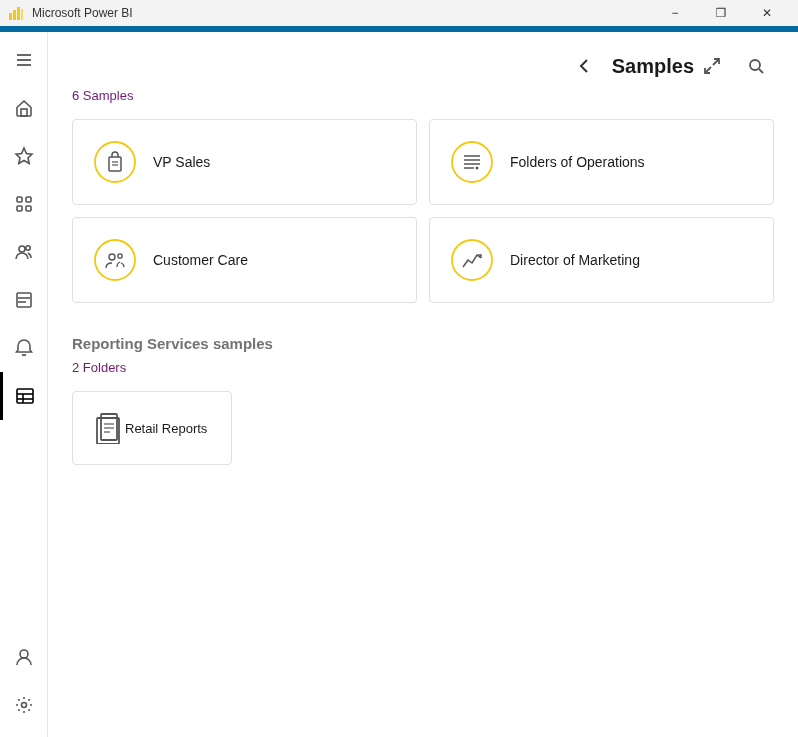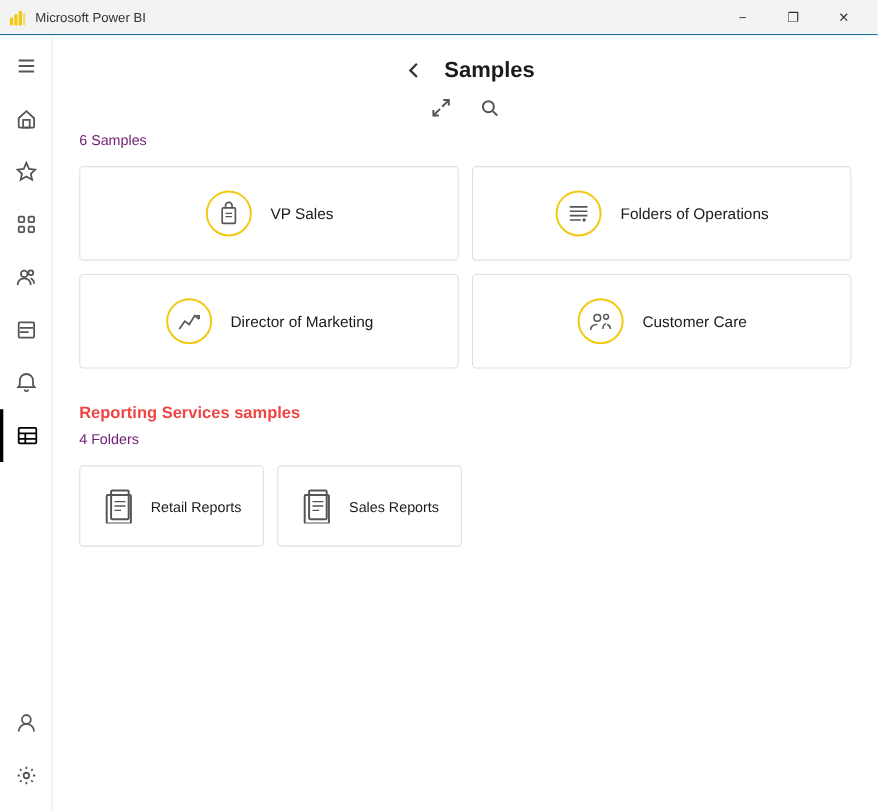--- a/index.html
+++ b/index.html
@@ -14,21 +14,21 @@
     }
 
     
     .title-bar {
       height: 32px;
       background: #f3f3f3;
       display: flex;
       align-items: center;
       justify-content: space-between;
       padding: 0 8px;
-      border-bottom: 1px solid #0369a1;
+      border-bottom: 6px solid #0369a1;
       flex-shrink: 0;
     }
     .title-bar-left {
       display: flex;
       align-items: center;
       gap: 8px;
       font-size: 12px;
       color: #333;
     }
     .title-bar-icon {
@@ -101,21 +101,20 @@
       padding: 16px 24px;
       background: #fff;
     }
 
     
     .page-header {
       display: flex;
       align-items: center;
       justify-content: flex-end;
       margin-bottom: 4px;
-      flex-direction: column;
     }
     .page-header-left {
       display: flex;
       align-items: center;
       gap: 12px;
     }
     .back-btn {
       width: 32px;
       height: 32px;
       border: none;
@@ -165,21 +164,20 @@
     .sample-card {
       border: 1px solid #e0e0e0;
       border-radius: 4px;
       padding: 20px 20px;
       display: flex;
       align-items: center;
       gap: 16px;
       cursor: pointer;
       background: #fff;
       min-height: 80px;
-      justify-content: center;
     }
     .sample-icon {
       width: 44px;
       height: 44px;
       flex-shrink: 0;
       display: flex;
       align-items: center;
       justify-content: center;
     }
     .sample-icon svg {
@@ -189,35 +187,34 @@
     .sample-name {
       font-size: 14px;
       font-weight: 500;
       color: #1a1a1a;
     }
 
     
     .section-title {
       font-size: 15px;
       font-weight: 600;
-      color: #ef4444;
+      color: #737373;
       margin-bottom: 8px;
     }
     .folders-grid {
       display: flex;
       gap: 12px;
       flex-wrap: wrap;
     }
     .folder-card {
       border: 1px solid #e0e0e0;
       border-radius: 4px;
       padding: 20px 20px;
       display: flex;
       align-items: center;
-      gap: 12px;
       cursor: pointer;
       background: #fff;
       min-width: 160px;
       min-height: 70px;
     }
     .folder-icon {
       width: 32px;
       height: 32px;
       display: flex;
       align-items: center;
@@ -395,74 +392,62 @@
             <circle cx="27" cy="28" r="1.5" fill="#555"></circle>
           </svg>
         </div>
         <span class="sample-name">Folders of Operations</span>
       </div>
 
       <div class="sample-card">
         <div class="sample-icon">
           <svg viewBox="0 0 44 44" fill="none">
             <circle cx="22" cy="22" r="20" stroke="#F2C811" stroke-width="1.8"></circle>
-            <polyline points="13,29 18,22 22,25 27,17 31,20" stroke="#555" stroke-width="1.5" fill="none"></polyline>
-            <polyline points="28,17 31,17 31,20" stroke="#555" stroke-width="1.5" fill="none"></polyline>
-          </svg>
-        </div>
-        <span class="sample-name">Director of Marketing</span>
-      </div>
-
-      <div class="sample-card">
-        <div class="sample-icon">
-          <svg viewBox="0 0 44 44" fill="none">
-            <circle cx="22" cy="22" r="20" stroke="#F2C811" stroke-width="1.8"></circle>
             <circle cx="19" cy="19" r="3" stroke="#555" stroke-width="1.4" fill="none"></circle>
             <path d="M13 30c0-3.3 2.7-5 6-5" stroke="#555" stroke-width="1.4"></path>
             <circle cx="27" cy="18" r="2.2" stroke="#555" stroke-width="1.3" fill="none"></circle>
             <path d="M24 29c0-2.4 1.4-4.4 3.2-5" stroke="#555" stroke-width="1.3"></path>
             <path d="M28 25c1.8 0.6 3 2.2 3 4" stroke="#555" stroke-width="1.3"></path>
           </svg>
         </div>
         <span class="sample-name">Customer Care</span>
       </div>
 
+      <div class="sample-card">
+        <div class="sample-icon">
+          <svg viewBox="0 0 44 44" fill="none">
+            <circle cx="22" cy="22" r="20" stroke="#F2C811" stroke-width="1.8"></circle>
+            <polyline points="13,29 18,22 22,25 27,17 31,20" stroke="#555" stroke-width="1.5" fill="none"></polyline>
+            <polyline points="28,17 31,17 31,20" stroke="#555" stroke-width="1.5" fill="none"></polyline>
+          </svg>
+        </div>
+        <span class="sample-name">Director of Marketing</span>
+      </div>
+
 
 
     </div>
 
     <div>
       <p class="section-title">Reporting Services samples</p>
-      <p class="count-label">4 Folders</p>
+      <p class="count-label">2 Folders</p>
 
       <div class="folders-grid">
 
         <div class="folder-card">
           <div class="folder-icon">
             <svg viewBox="0 0 32 32" fill="none">
               <rect x="4" y="6" width="22" height="26" rx="1" stroke="#555" stroke-width="1.8" fill="none"></rect>
               <rect x="8" y="2" width="16" height="26" rx="1" stroke="#555" stroke-width="1.8" fill="none"></rect>
               <line x1="11" y1="12" x2="21" y2="12" stroke="#555" stroke-width="1.2"></line>
               <line x1="11" y1="16" x2="21" y2="16" stroke="#555" stroke-width="1.2"></line>
               <line x1="11" y1="20" x2="17" y2="20" stroke="#555" stroke-width="1.2"></line>
             </svg>
           </div>
           <span class="folder-name">Retail Reports</span>
         </div>
 
-        <div class="folder-card">
-          <div class="folder-icon">
-            <svg viewBox="0 0 32 32" fill="none">
-              <rect x="4" y="6" width="22" height="26" rx="1" stroke="#555" stroke-width="1.8" fill="none"></rect>
-              <rect x="8" y="2" width="16" height="26" rx="1" stroke="#555" stroke-width="1.8" fill="none"></rect>
-              <line x1="11" y1="12" x2="21" y2="12" stroke="#555" stroke-width="1.2"></line>
-              <line x1="11" y1="16" x2="21" y2="16" stroke="#555" stroke-width="1.2"></line>
-              <line x1="11" y1="20" x2="17" y2="20" stroke="#555" stroke-width="1.2"></line>
-            </svg>
-          </div>
-          <span class="folder-name">Sales Reports</span>
-        </div>
 
       </div>
     </div>
 
   </div>
 </div>
 
 </body></html>

